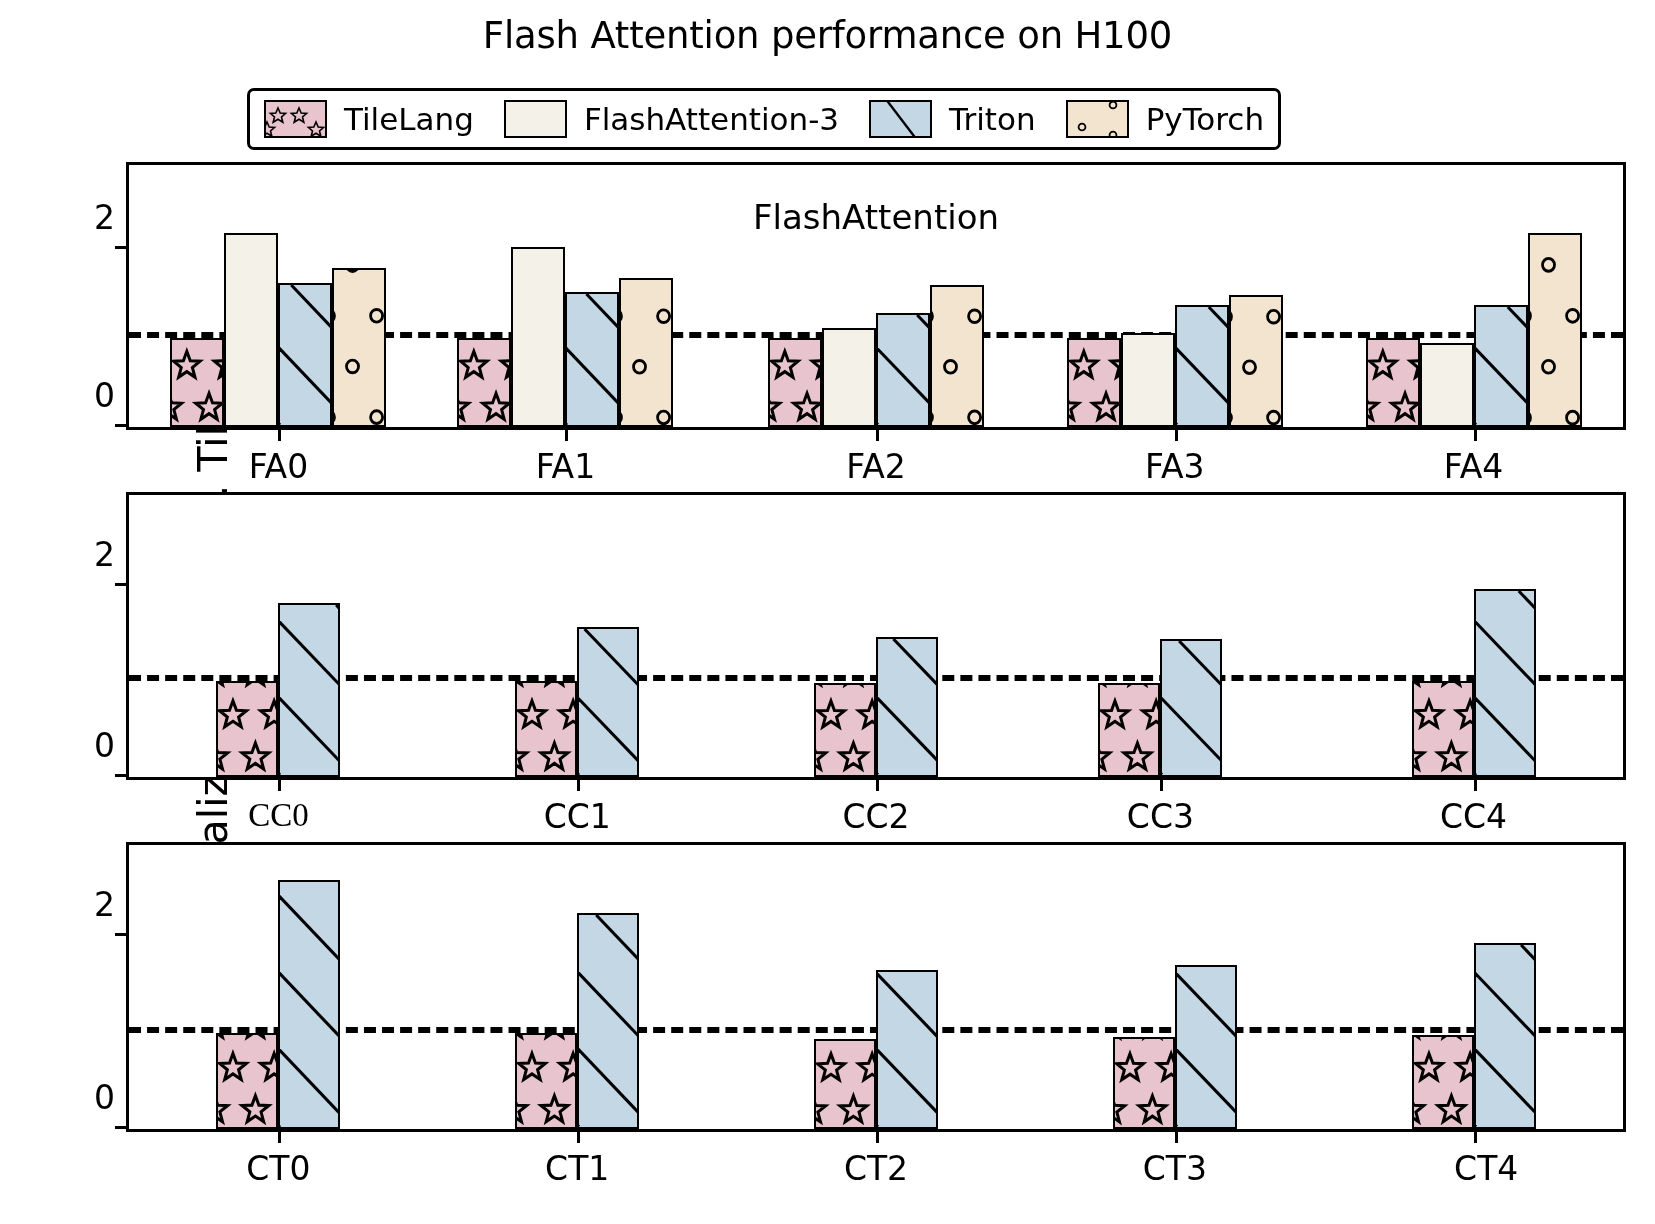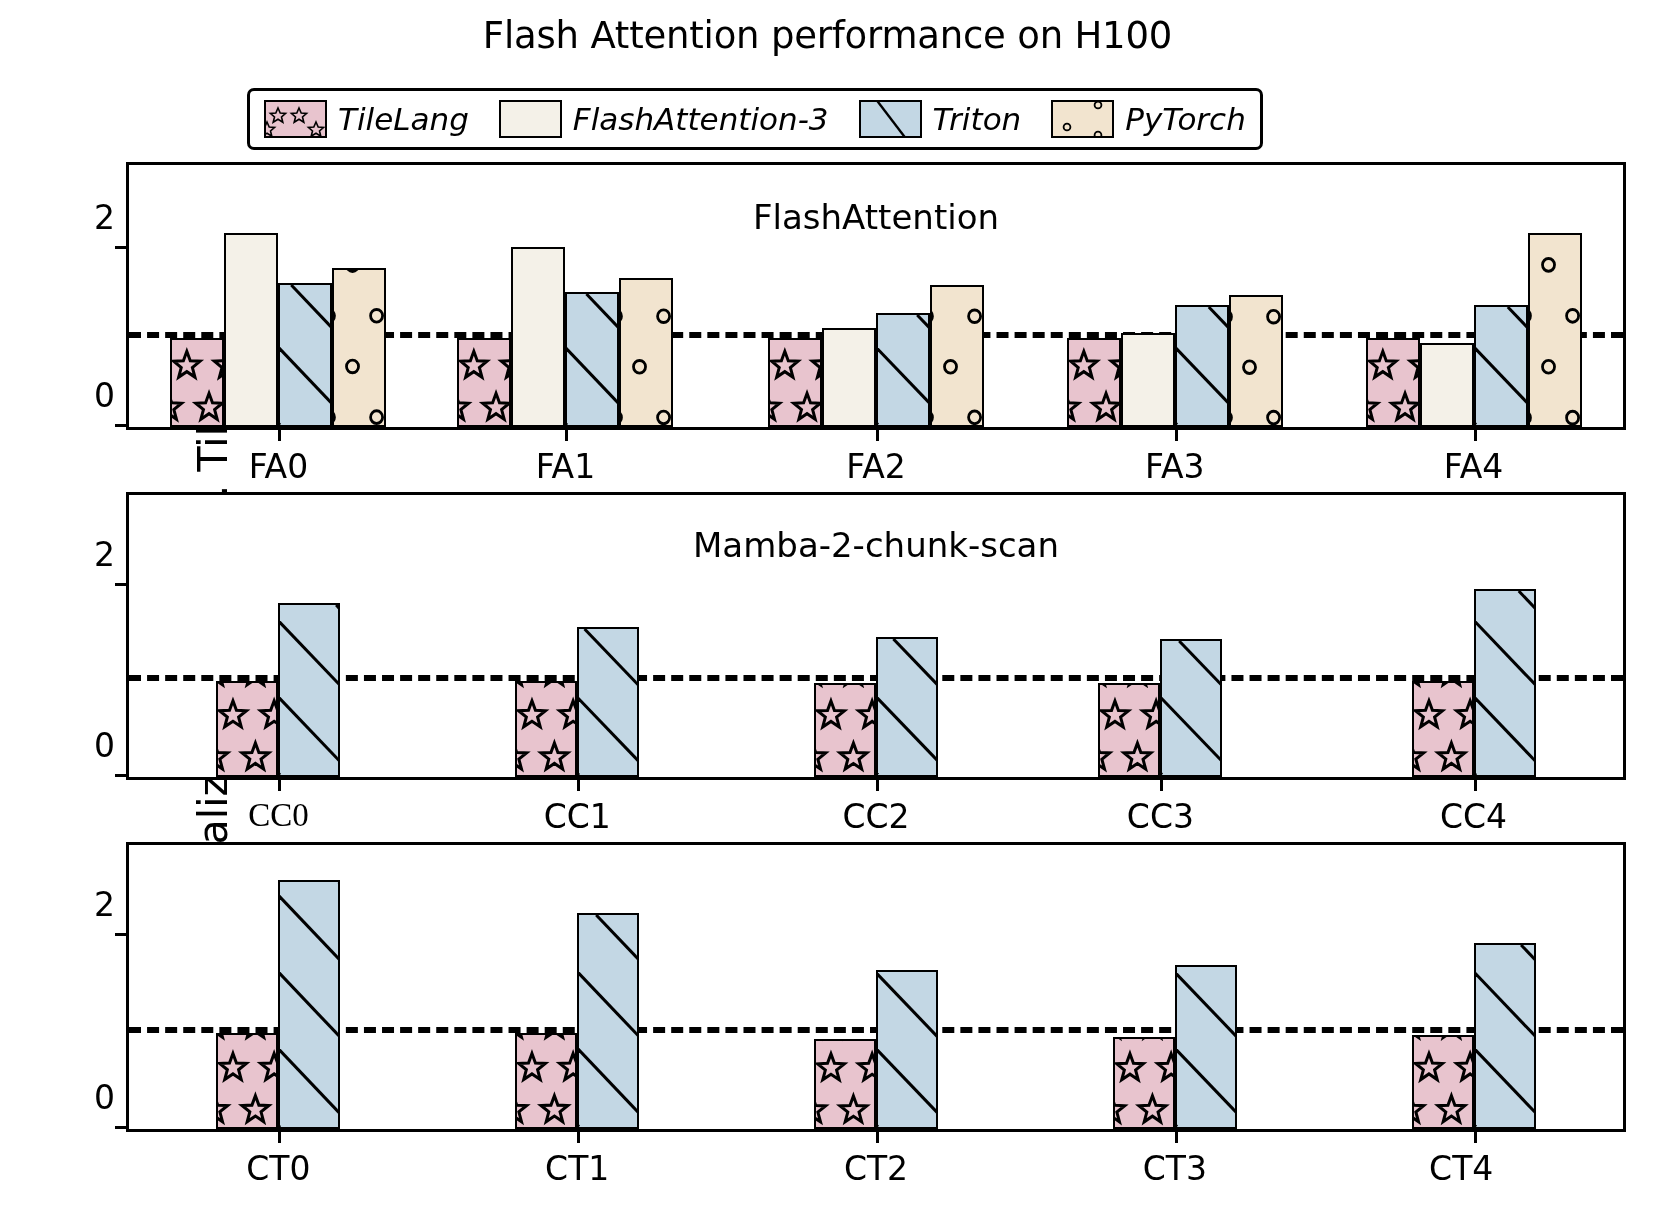--- a/index.html
+++ b/index.html
@@ -12,21 +12,21 @@
     font-size:37px;font-weight:400;letter-spacing:-.2px;
   }
 
   
   .legend{
     position:absolute;left:247px;top:88px;
     border:3px solid #000;border-radius:7px;background:#fff;
     padding:7px 14px;display:flex;align-items:center;gap:30px;
     height:42px;box-sizing:content-box;
   }
-  .legend-entry{display:flex;align-items:center;gap:11px;font-style:italic;}
+  .legend-entry{display:flex;align-items:center;gap:17px;}
   .swatch{width:59px;height:34px;border:2.5px solid #000;position:relative;overflow:hidden;display:block;}
   .legend-label{font-size:31px;line-height:1;white-space:nowrap;}
 
   
   .ylabel{
     position:absolute;left:-277px;top:604px;width:980px;text-align:center;
     transform:rotate(-90deg);transform-origin:center center;
     font-size:41px;white-space:nowrap;
   }
 
@@ -377,21 +377,20 @@
               </svg>
             </div>
           </div>
           <div class="xtick" style="left: 149.4px;"></div>
           <div class="xtick-label" style="left: 149.4px;">FA4</div>
         </div>
       </div>
   </div>
 
   <div class="panel" id="panel-1">
-    <div class="panel-title">Mamba-2-chunk-scan</div>
     <div class="plot">
         <div class="hline" style="bottom: 95.5932px;"></div>
         <div class="ytick" style="bottom: 0px;"></div>
         <div class="ytick-label" style="bottom: -1px;">0</div>
         <div class="ytick" style="bottom: 191.186px;"></div>
         <div class="ytick-label" style="bottom: 190.186px;">2</div>
         <div class="group" style="left: 0px; width: 298.8px; font-family: Liberation Serif, serif;">
           <div class="bars">
             <div class="bar p-tilelang" style="width: 62px; height: 95.5932px;">
               <svg class="hatch" width="100%" height="100%" viewBox="0 0 62 95.59322033898304" preserveAspectRatio="none">
@@ -710,18 +709,18 @@
                 <line x1="-185.80338983050845" y1="0" x2="0" y2="185.80338983050845" stroke="#000" stroke-width="3.2"></line>
                 <line x1="-107.80338983050845" y1="0" x2="78" y2="185.80338983050845" stroke="#000" stroke-width="3.2"></line>
                 <line x1="-29.80338983050845" y1="0" x2="156" y2="185.80338983050845" stroke="#000" stroke-width="3.2"></line>
                 <line x1="48.19661016949155" y1="0" x2="234" y2="185.80338983050845" stroke="#000" stroke-width="3.2"></line>
                 <line x1="126.19661016949155" y1="0" x2="312" y2="185.80338983050845" stroke="#000" stroke-width="3.2"></line>
                 <line x1="204.19661016949155" y1="0" x2="390" y2="185.80338983050845" stroke="#000" stroke-width="3.2"></line>
               </svg>
             </div>
           </div>
           <div class="xtick" style="left: 149.4px;"></div>
-          <div class="xtick-label" style="left: 137px; text-align: right;">CT4</div>
+          <div class="xtick-label" style="left: 162px; text-align: right;">CT4</div>
         </div>
       </div>
   </div>
 
 </div>
 
 </body></html>

